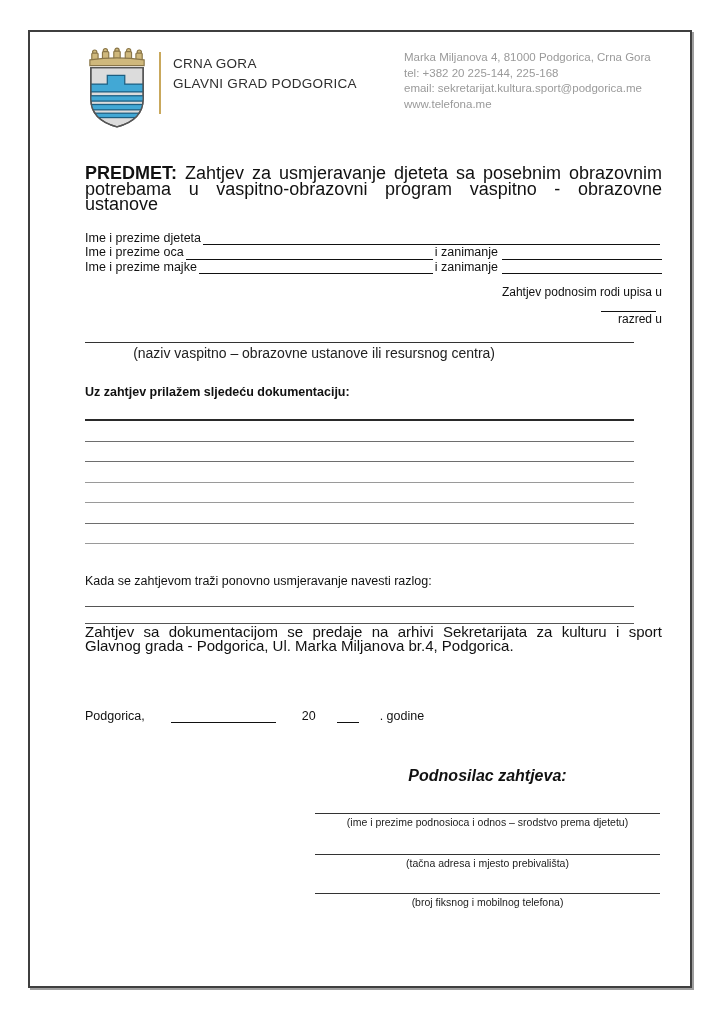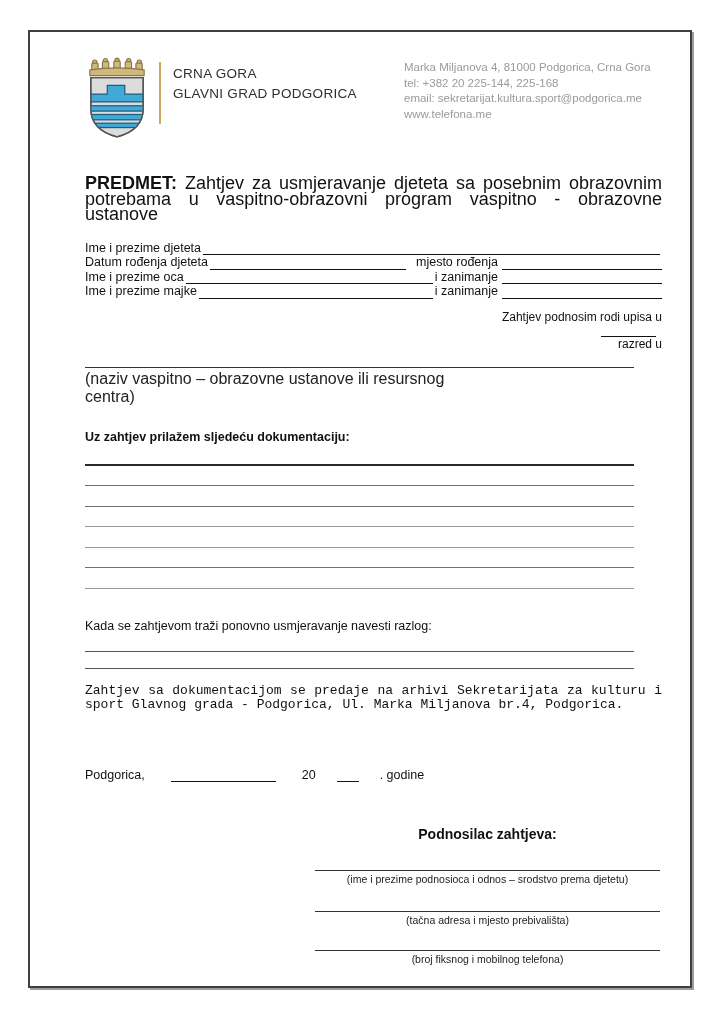--- a/index.html
+++ b/index.html
@@ -2,21 +2,21 @@
 <html><head>
 <meta charset="utf-8">
 <style>
   html,body{margin:0;padding:0;background:#ffffff;}
   body{width:724px;height:1024px;position:relative;font-family:"Liberation Sans",sans-serif;color:#111;}
   .page-frame{
     position:absolute;left:28px;top:30px;width:664px;height:958px;
     border:2px solid #3f3f3f;box-shadow:2px 2px 0 #9e9e9e;box-sizing:border-box;
     background:#fff;overflow:hidden;
   }
-  .content{padding:24px 28px 0 55px;}
+  .content{padding:14px 28px 0 55px;}
 
   
   .header{display:flex;align-items:flex-start;}
   .crest{width:64px;height:84px;flex:0 0 auto;}
   .header-divider{width:2px;height:62px;background:#c9a85c;margin:6px 12px 0 10px;flex:0 0 auto;}
   .org-block{margin-top:8px;}
   .org-line{font-size:13.5px;line-height:20px;color:#2f2f2f;letter-spacing:.3px;white-space:nowrap;}
   .contact-block{margin-left:auto;margin-top:4px;width:258px;}
   .contact-line{font-size:11.5px;line-height:15.5px;color:#9a9a9a;white-space:nowrap;}
 
@@ -29,42 +29,42 @@
   .field-row{display:flex;align-items:flex-end;line-height:14.5px;height:14.5px;white-space:nowrap;}
   .field-row .lbl{flex:0 0 auto;}
   .blank{border-bottom:1px solid #111;display:inline-block;height:12px;}
   .blank.flex{flex:1 1 auto;margin:0 2px;}
   .blank.w160{width:160px;flex:0 0 auto;margin-left:4px;}
   .gap{width:8px;flex:0 0 auto;}
 
   .enroll{margin-top:11px;font-size:12px;display:flex;align-items:flex-end;white-space:nowrap;flex-direction:column;}
   .blank.w55{width:55px;margin:0 6px;}
   .inst-line{margin-top:16px;margin-right:28px;border-bottom:1.5px solid #333;}
-  .inst-caption{font-size:16px;margin-top:2px;width:410px;text-align:left;color:#222;}
+  .inst-caption{font-size:14px;margin-top:2px;width:410px;text-align:right;color:#222;}
 
   .doc-heading{margin-top:24px;font-size:12.5px;font-weight:bold;}
   .doc-instructions{font-size:12.5px;line-height:15.5px;text-align:justify;margin-top:1px;}
 
   .ruled{margin-top:8px;margin-right:28px;}
   .ruled .ruled-line{height:19.5px;border-bottom:1.2px solid #6e6e6e;}
   .ruled .ruled-line:first-child{height:12px;border-bottom:2px solid #2a2a2a;}
   .ruled .ruled-line:nth-child(4),.ruled .ruled-line:nth-child(5),.ruled .ruled-line:nth-child(7){border-bottom-color:#9a9a9a;}
 
   .reason-heading{margin-top:30px;font-size:12.5px;}
   .reason-lines{margin-top:2px;margin-right:28px;}
   .reason-lines .ruled-line{height:16px;border-bottom:1.2px solid #555;}
 
-  .note{margin-top:15px;font-size:13px;line-height:14px;text-align:justify;font-family:Liberation Mono, monospace;}
+  .note{margin-top:1px;font-size:15px;line-height:14px;text-align:justify;}
 
   .date-row{margin-top:56px;font-size:12.5px;display:flex;align-items:flex-end;white-space:nowrap;gap:20px;}
   .blank.w105{width:105px;margin:0 6px;}
   .blank.w22{width:22px;margin:0 1px;}
 
   .sig-area{margin-top:44px;width:345px;margin-left:auto;margin-right:2px;}
-  .sig-heading{font-size:14px;font-weight:bold;text-align:center;}
+  .sig-heading{font-size:16px;font-weight:bold;text-align:center;font-style:italic;}
   .sig-block{margin-top:28px;}
   .sig-block .sig-line{border-top:1.5px solid #333;}
   .sig-block .sig-caption{font-size:10.5px;text-align:center;margin-top:2px;color:#222;}
   .sig-block.b2{margin-top:26px;}
   .sig-block.b3{margin-top:24px;}
 </style>
 </head>
 <body>
 
 <div class="page-frame">
@@ -114,27 +114,20 @@
       </div>
     </div>
 
 
     <div class="subject"><b>PREDMET:</b><span> Zahtjev za usmjeravanje djeteta sa posebnim obrazovnim potrebama u vaspitno-obrazovni program vaspitno - obrazovne ustanove</span></div>
 
     <div class="fields">
       <div class="field-row">
         <span class="lbl">Ime i prezime djeteta</span>
         <span class="blank flex"></span>
-      </div>
-      <div class="field-row">
-        <span class="lbl">Datum rođenja djeteta</span>
-        <span class="blank flex"></span>
-        <span class="gap"></span>
-        <span class="lbl">mjesto rođenja</span>
-        <span class="blank w160"></span>
       </div>
       <div class="field-row">
         <span class="lbl">Ime i prezime oca</span>
         <span class="blank flex"></span>
         <span class="lbl">i zanimanje</span>
         <span class="blank w160"></span>
       </div>
       <div class="field-row">
         <span class="lbl">Ime i prezime majke</span>
         <span class="blank flex"></span>

